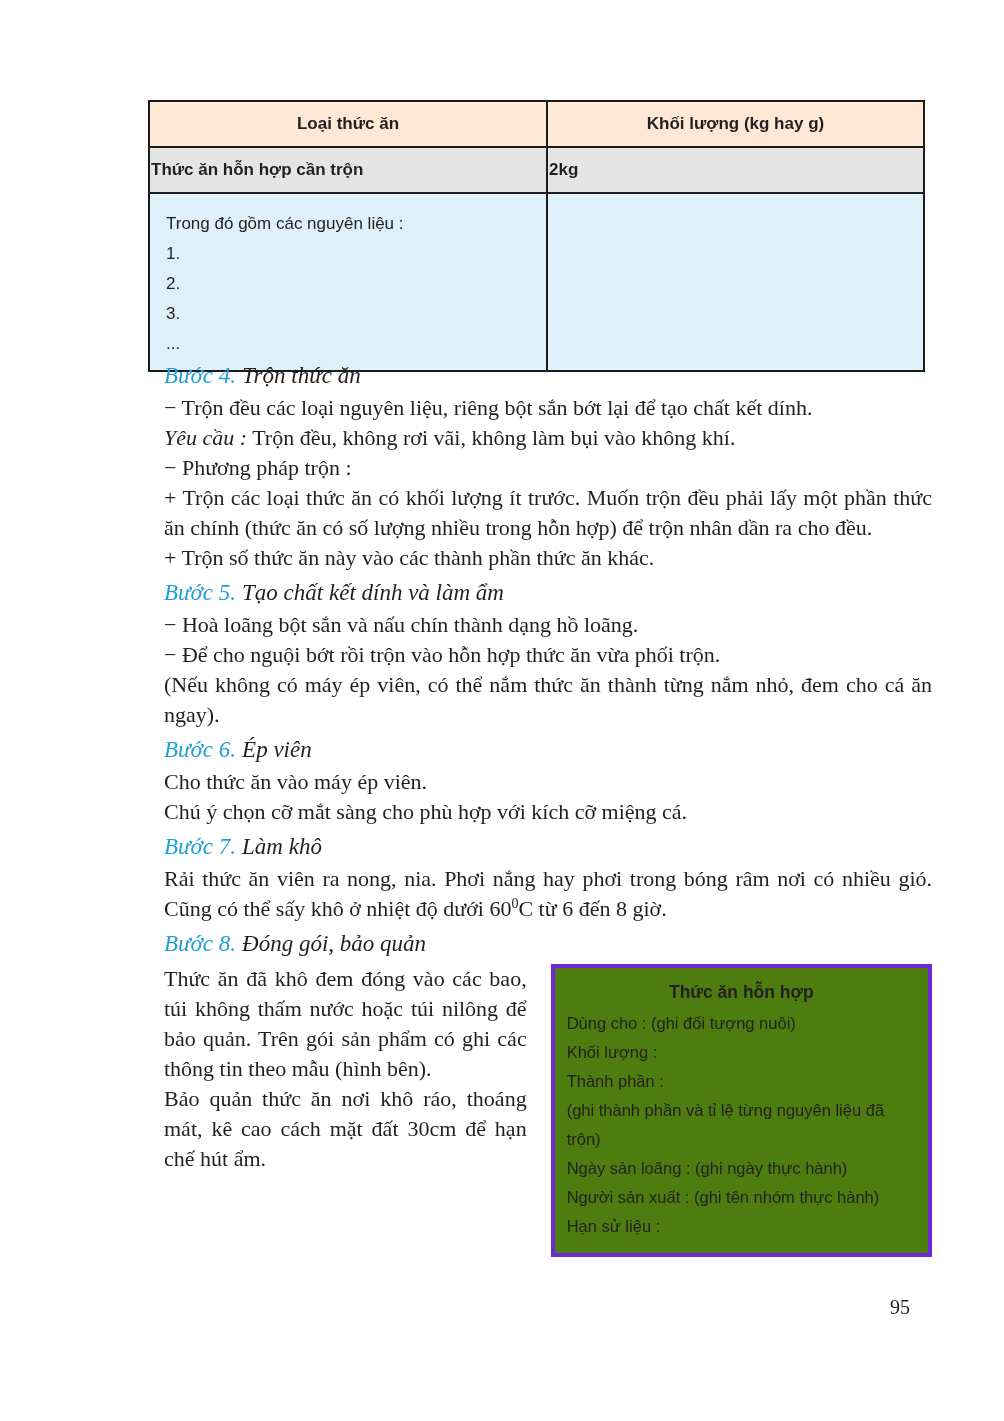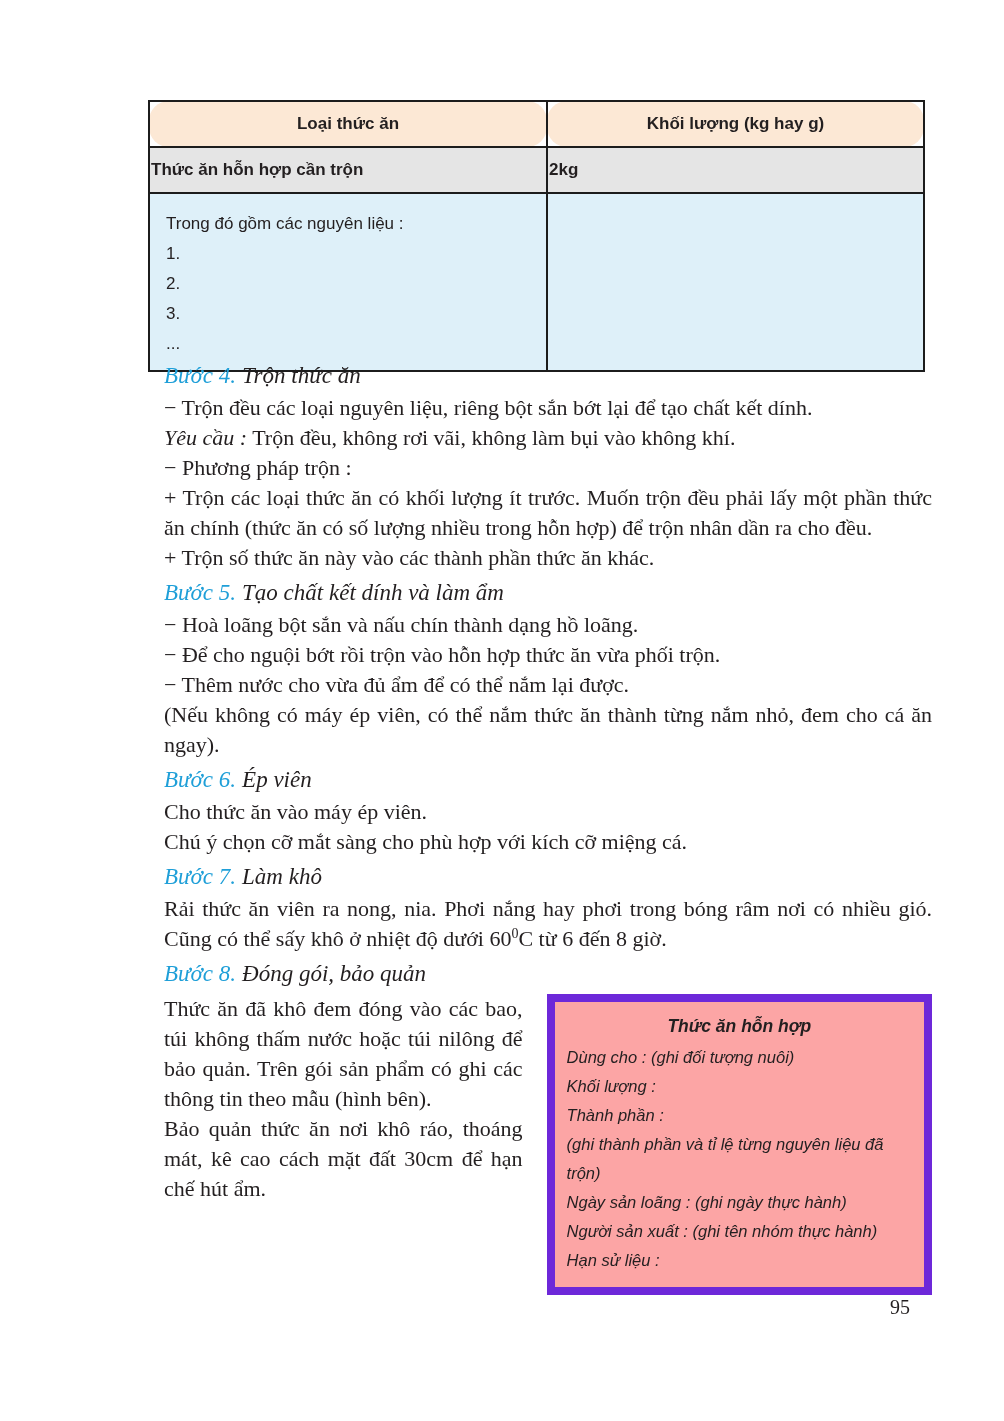--- a/index.html
+++ b/index.html
@@ -15,21 +15,21 @@
     position:absolute;left:148px;top:100px;width:767px;
     border-collapse:collapse;table-layout:fixed;
   }
   .feed-table td{
     border:2px solid #1c1c1c;
     font-family:"Liberation Sans", sans-serif;
     font-size:17px;vertical-align:middle;
   }
   .feed-table .col1{width:394px;}
   .feed-table .col2{width:373px;}
-  .hdr-row td{background:#fce8d5;height:42px;text-align:center;font-weight:bold;border-radius:20px;}
+  .hdr-row td{background:#fce8d5;height:42px;text-align:center;font-weight:bold;}
   .mix-row td{background:#e5e5e5;height:42px;font-weight:bold;}
   .ing-row td{background:#def0f9;height:155px;vertical-align:top;}
   .ing-cell{padding:14px 10px 10px 15px;text-align:left;font-weight:normal;}
   .ing-cell div{line-height:30px;}
 
   
   .flow{
     position:absolute;left:164px;top:356px;width:768px;
     font-size:22px;line-height:30px;text-align:justify;
   }
@@ -43,23 +43,23 @@
   .lead-italic{font-style:italic;}
   sup{font-size:14px;line-height:0;}
 
   
   .bottom{
     display:flex;align-items:flex-start;gap:24px;margin-top:4px;
   }
   .bottom-left{width:382px;text-align:justify;}
   .bottom-left p{margin:0 0 0 0;}
   .label-box{
-    width:368px;background:#fca5a5;border:8px solid #6d28d9;
+    width:368px;background:#4d7c0f;border:4px solid #6d28d9;
     font-family:"Liberation Sans", sans-serif;font-size:16.5px;
-    padding:10px 12px 12px 12px;text-align:left;line-height:29px;font-style:italic;
+    padding:10px 12px 12px 12px;text-align:left;line-height:29px;
   }
   .label-box .box-title{
     text-align:center;font-weight:bold;font-size:17.5px;margin-bottom:2px;
   }
 
   
   .page-num{
     position:absolute;left:878px;top:1296px;width:44px;
     font-size:20px;text-align:center;
   }
@@ -103,21 +103,20 @@
     <p class="bodyline"><span class="lead-italic">Yêu cầu :</span><span> Trộn đều, không rơi vãi, không làm bụi vào không khí.</span></p>
     <p class="bodyline">− Phương pháp trộn :</p>
     <p class="bodyline">+ Trộn các loại thức ăn có khối lượng ít trước. Muốn trộn đều phải lấy một phần thức ăn chính (thức ăn có số lượng nhiều trong hỗn hợp) để trộn nhân dần ra cho đều.</p>
     <p class="bodyline">+ Trộn số thức ăn này vào các thành phần thức ăn khác.</p>
 
     <div class="step-head">
       <span class="step-num">Bước 5.</span><span class="step-title">Tạo chất kết dính và làm ẩm</span>
     </div>
     <p class="bodyline">− Hoà loãng bột sắn và nấu chín thành dạng hồ loãng.</p>
     <p class="bodyline">− Để cho nguội bớt rồi trộn vào hỗn hợp thức ăn vừa phối trộn.</p>
-    <p class="bodyline">− Thêm nước cho vừa đủ ẩm để có thể nắm lại được.</p>
     <p class="bodyline">(Nếu không có máy ép viên, có thể nắm thức ăn thành từng nắm nhỏ, đem cho cá ăn ngay).</p>
 
     <div class="step-head">
       <span class="step-num">Bước 6.</span><span class="step-title">Ép viên</span>
     </div>
     <p class="bodyline">Cho thức ăn vào máy ép viên.</p>
     <p class="bodyline">Chú ý chọn cỡ mắt sàng cho phù hợp với kích cỡ miệng cá.</p>
 
     <div class="step-head">
       <span class="step-num">Bước 7.</span><span class="step-title">Làm khô</span>

